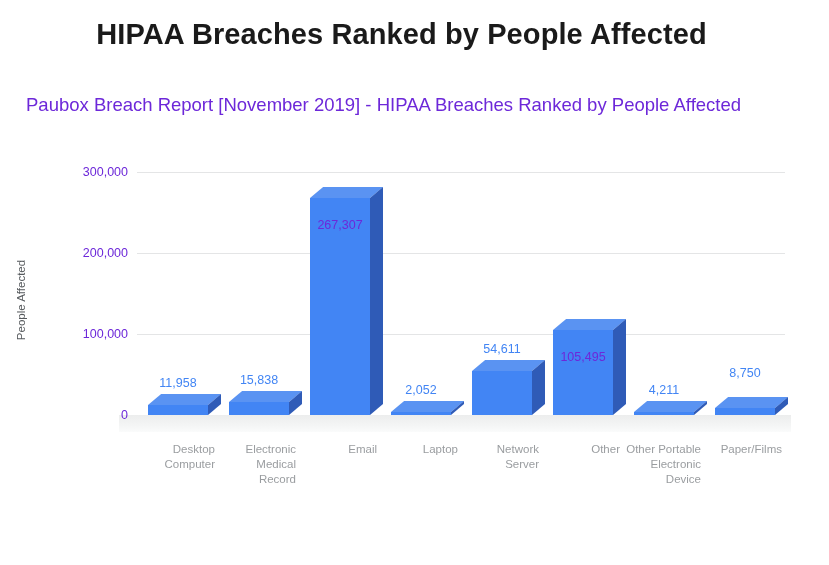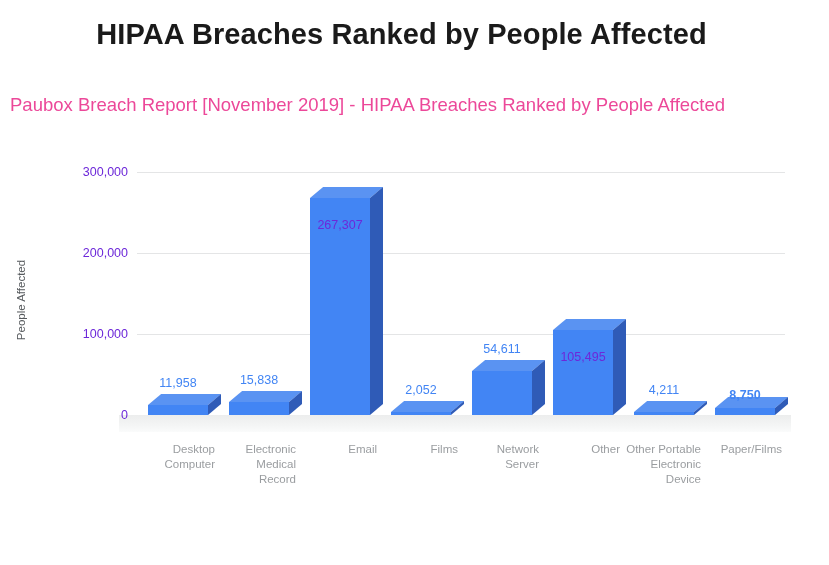--- a/index.html
+++ b/index.html
@@ -23,26 +23,26 @@
     width: 803px;
     text-align: center;
     font-size: 29px;
     font-weight: bold;
     color: #1a1a1a;
     letter-spacing: 0.1px;
     white-space: nowrap;
   }
   #chart-subtitle {
     position: absolute;
-    left: 10px;
+    left: 26px;
     top: 92px;
     width: 760px;
     font-size: 18.5px;
     line-height: 26px;
-    color: #ec4899;
+    color: #6d28d9;
     font-weight: normal;
   }
 
   
   #plot-area {
     position: absolute;
     left: 0;
     top: 0;
     width: 829px;
     height: 565px;
@@ -226,21 +226,21 @@
         </div>
         <div class="bar-label inside" style="width: 86px; left: 297px; top: 218.481px;">267,307</div>
         <div class="cat-label" style="width: 76px; left: 301px; top: 442px;">Email</div>
         <div class="bar-3d" style="left: 391px; bottom: 150px; width: 60px; height: 3px;">
           <div class="bar-shadow" style="width: 60px;"></div>
           <div class="bar-front" style="width: 60px; height: 3px; background: rgb(66, 133, 244);"></div>
           <div class="bar-top" style="width: 60px; bottom: 3px; background: rgb(90, 147, 242);"></div>
           <div class="bar-side" style="left: 60px; bottom: 0px; height: 3px; background: rgb(47, 91, 183);"></div>
         </div>
         <div class="bar-label outside" style="width: 86px; left: 378px; top: 383px;">2,052</div>
-        <div class="cat-label" style="width: 76px; left: 382px; top: 442px;">Films</div>
+        <div class="cat-label" style="width: 76px; left: 382px; top: 442px;">Laptop</div>
         <div class="bar-3d" style="left: 472px; bottom: 150px; width: 60px; height: 44.2349px;">
           <div class="bar-shadow" style="width: 60px;"></div>
           <div class="bar-front" style="width: 60px; height: 44.2349px; background: rgb(66, 133, 244);"></div>
           <div class="bar-top" style="width: 60px; bottom: 44.2349px; background: rgb(90, 147, 242);"></div>
           <div class="bar-side" style="left: 60px; bottom: 0px; height: 44.2349px; background: rgb(47, 91, 183);"></div>
         </div>
         <div class="bar-label outside" style="width: 86px; left: 459px; top: 341.765px;">54,611</div>
         <div class="cat-label" style="width: 76px; left: 463px; top: 442px;">Network Server</div>
         <div class="bar-3d" style="left: 553px; bottom: 150px; width: 60px; height: 85.4509px;">
           <div class="bar-shadow" style="width: 60px;"></div>
@@ -257,18 +257,18 @@
           <div class="bar-side" style="left: 60px; bottom: 0px; height: 3.41091px; background: rgb(47, 91, 183);"></div>
         </div>
         <div class="bar-label outside" style="width: 86px; left: 621px; top: 382.589px;">4,211</div>
         <div class="cat-label" style="width: 76px; left: 625px; top: 442px;">Other Portable Electronic Device</div>
         <div class="bar-3d" style="left: 715px; bottom: 150px; width: 60px; height: 7.0875px;">
           <div class="bar-shadow" style="width: 60px;"></div>
           <div class="bar-front" style="width: 60px; height: 7.0875px; background: rgb(66, 133, 244);"></div>
           <div class="bar-top" style="width: 60px; bottom: 7.0875px; background: rgb(90, 147, 242);"></div>
           <div class="bar-side" style="left: 60px; bottom: 0px; height: 7.0875px; background: rgb(47, 91, 183);"></div>
         </div>
-        <div class="bar-label outside" style="width: 86px; left: 702px; top: 388px; font-weight: bold;">8,750</div>
+        <div class="bar-label outside" style="width: 86px; left: 702px; top: 366px;">8,750</div>
         <div class="cat-label" style="width: 76px; left: 706px; top: 442px;">Paper/Films</div>
       </div>
   </div>
 
 </div>
 
 </body></html>

